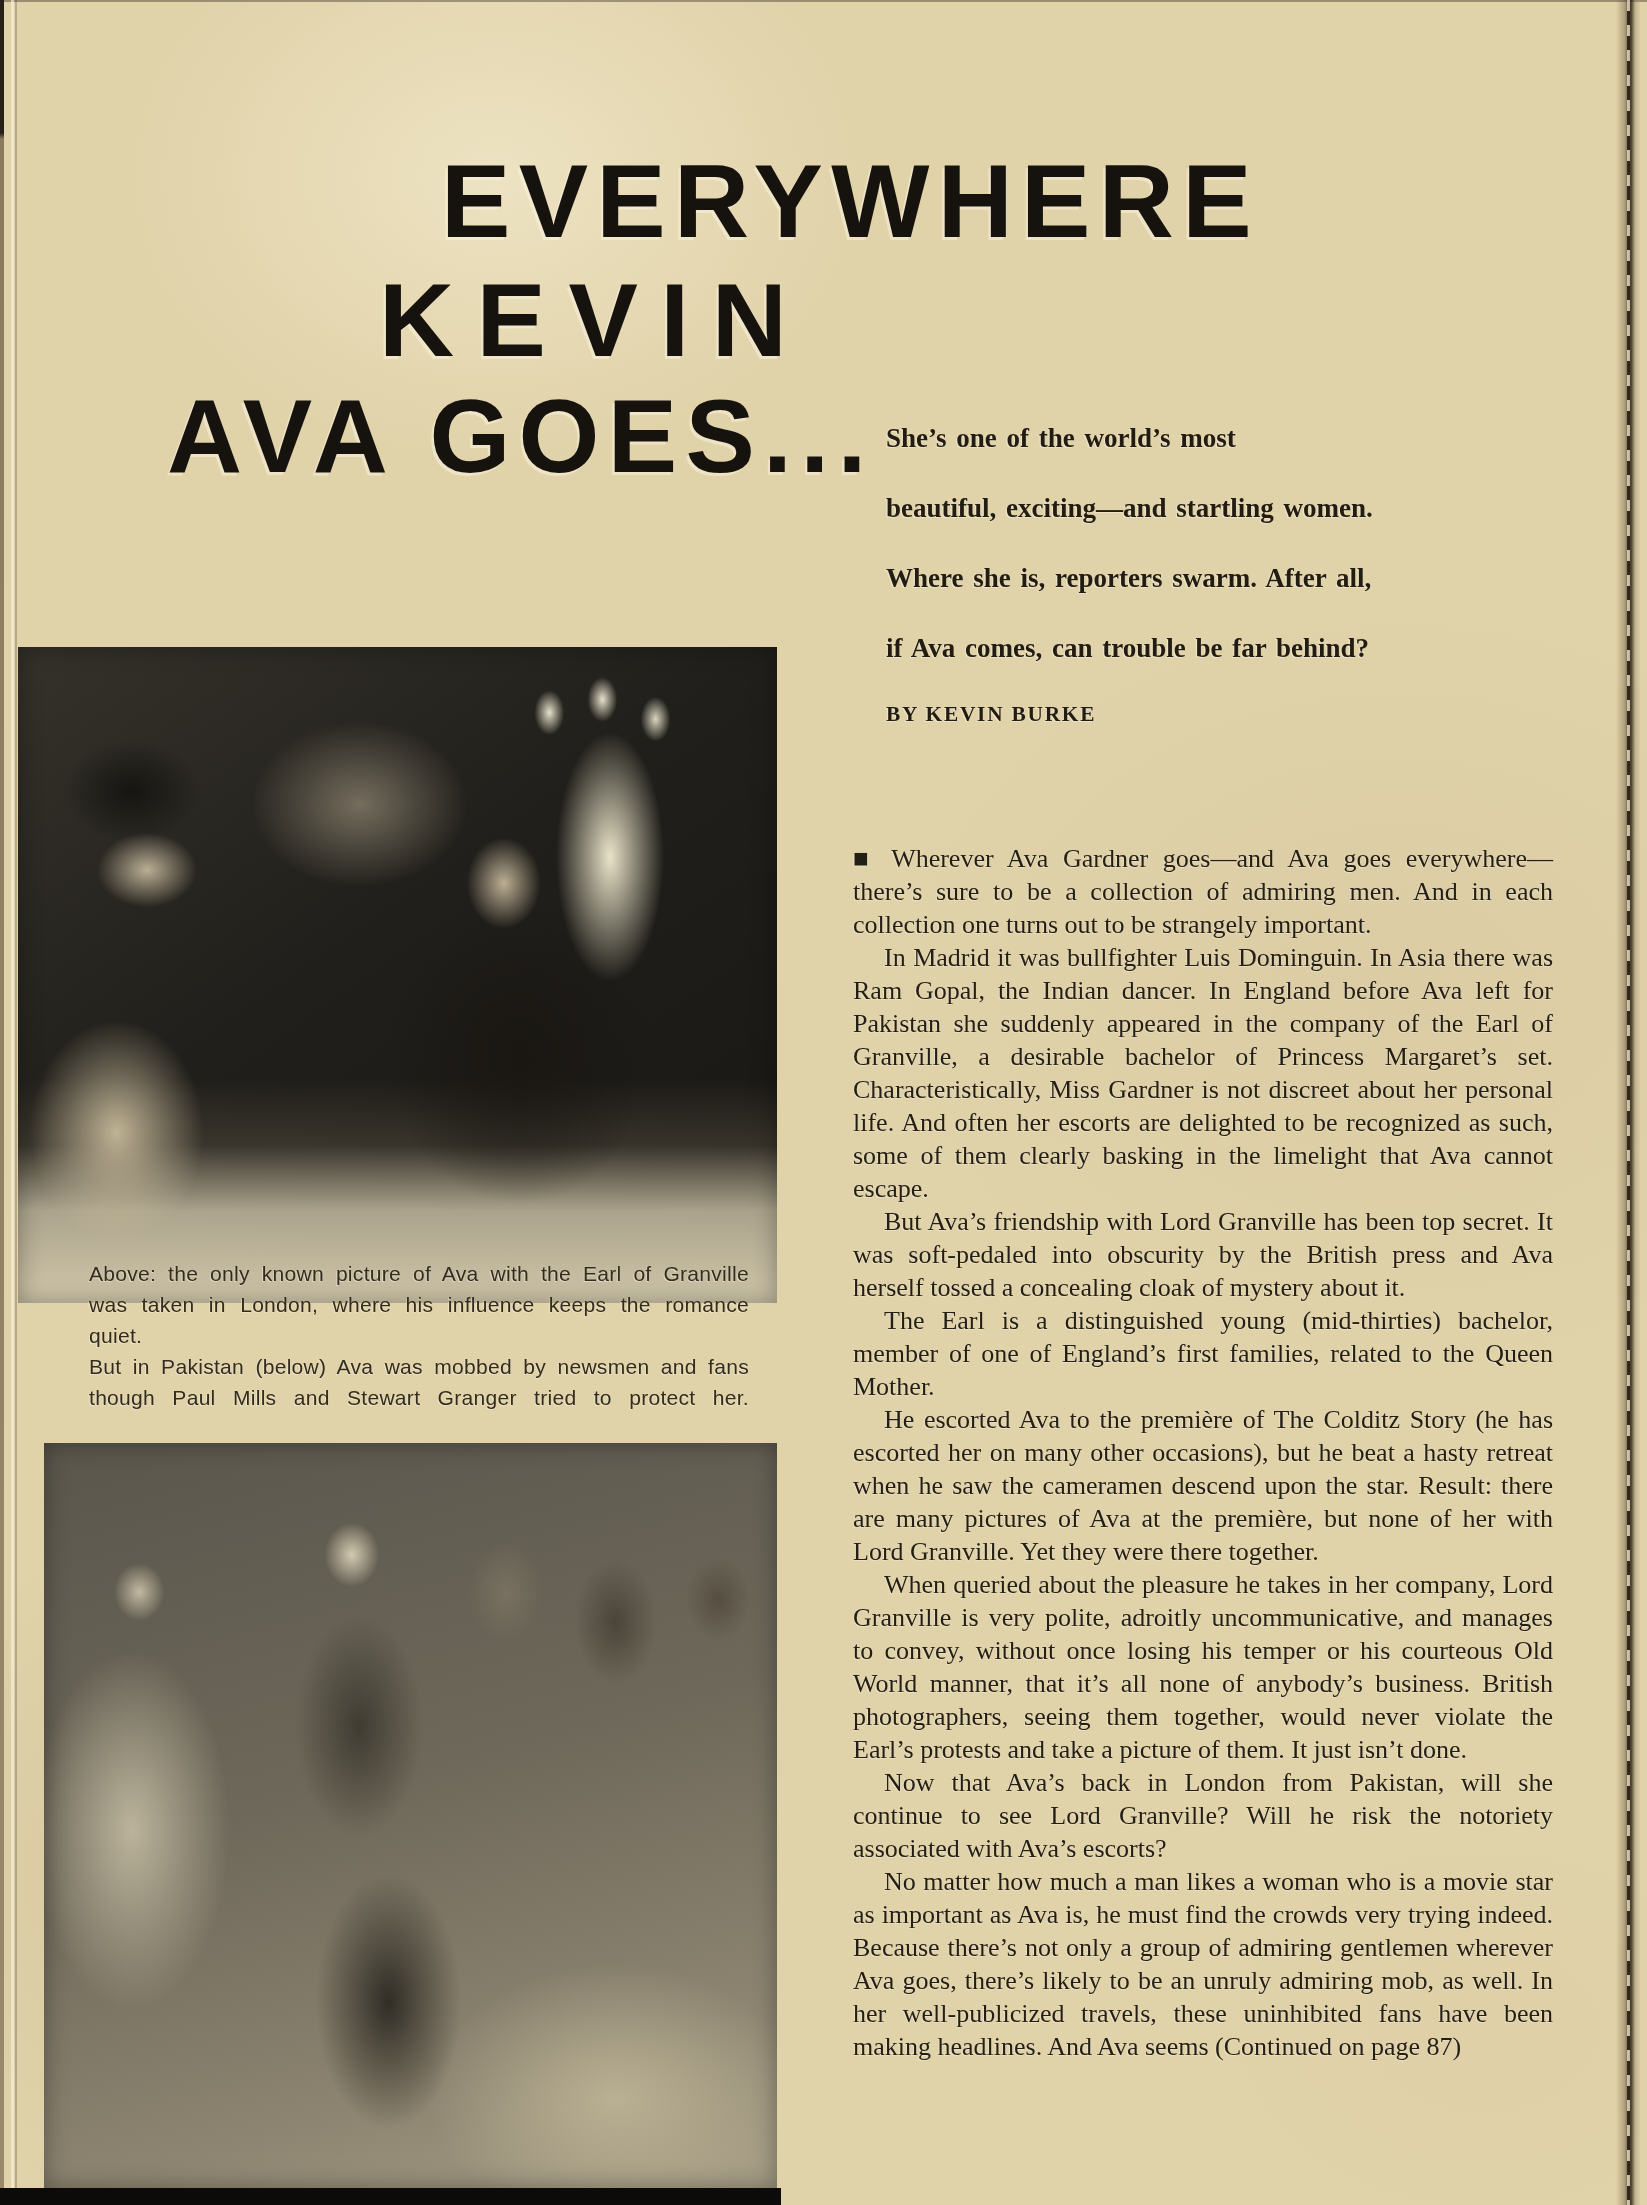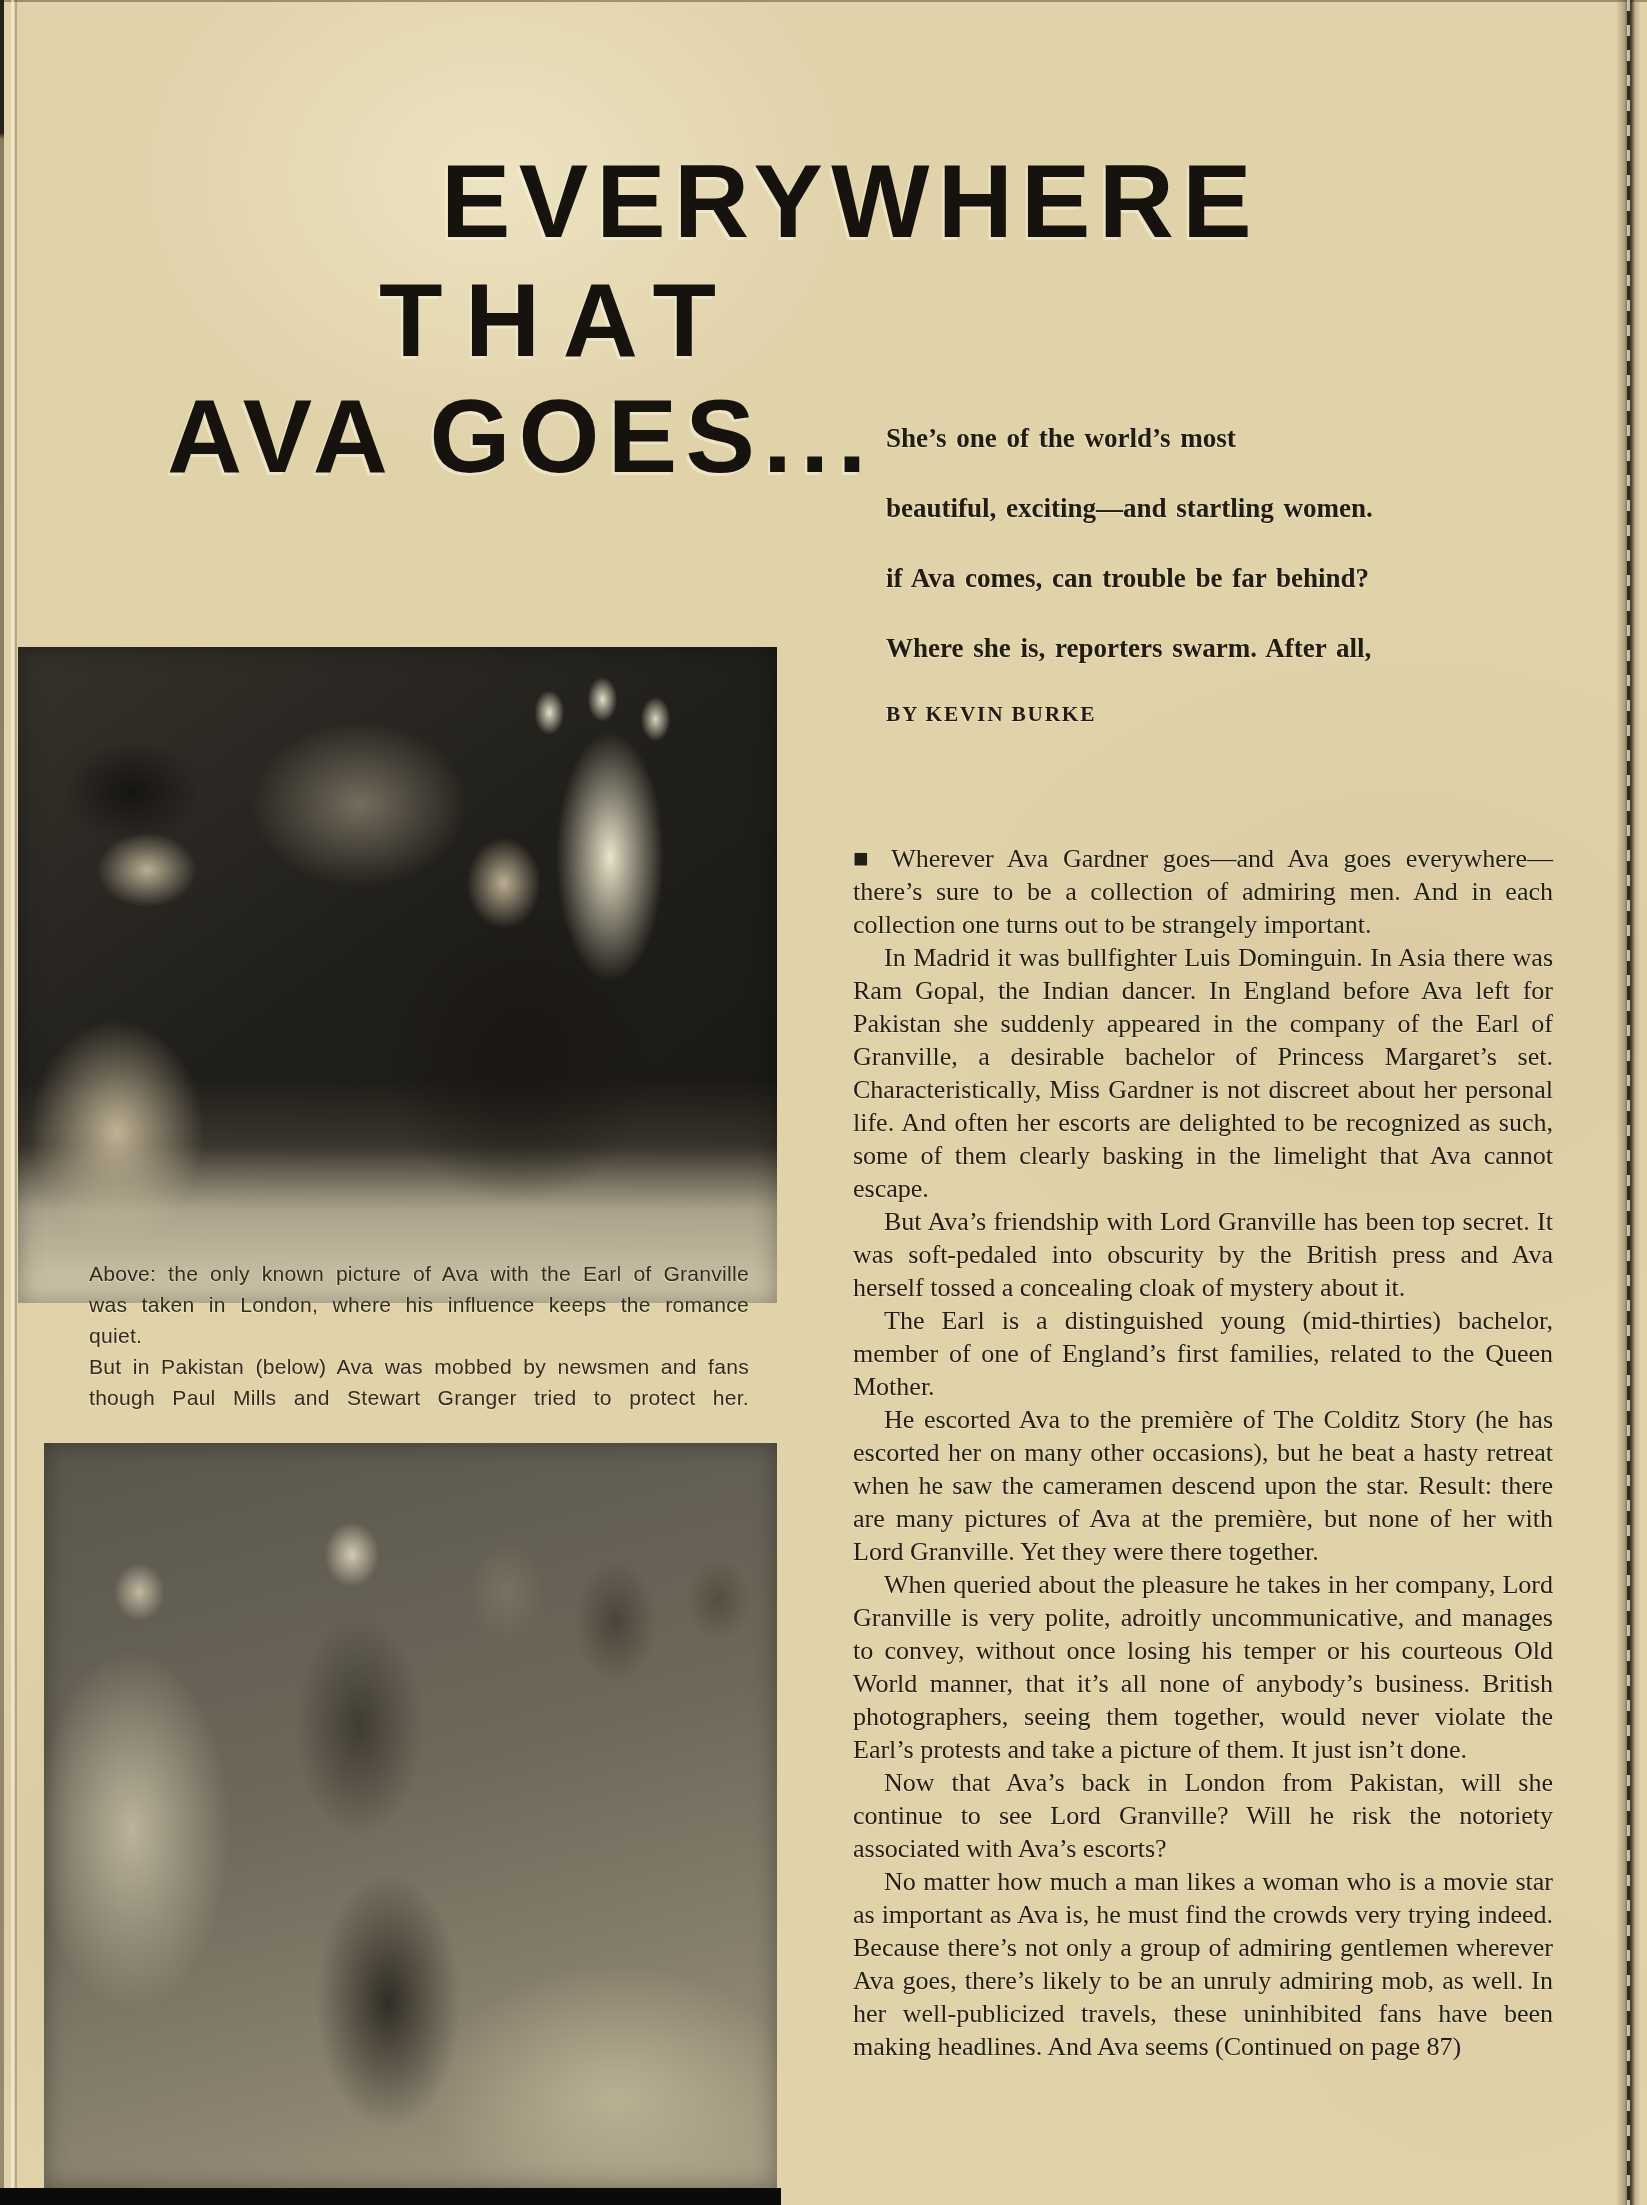--- a/index.html
+++ b/index.html
@@ -91,28 +91,28 @@
 <div class="page">
 
   <div class="edge-top"></div>
   <div class="edge-left-hairline"></div>
   <div class="edge-left-fold"></div>
   <div class="edge-left-shadow"></div>
   <div class="binding"></div>
   <div class="binding-stitches"></div>
 
   <div class="title-line" id="title-0">EVERYWHERE</div>
-  <div class="title-line" id="title-1">THAT</div>
+  <div class="title-line" id="title-1">KEVIN</div>
   <div class="title-line" id="title-2">AVA GOES...</div>
 
   <div class="intro">
     <p class="intro-line">She’s one of the world’s most</p>
     <p class="intro-line">beautiful, exciting—and startling women.</p>
+    <p class="intro-line">Where she is, reporters swarm.  After all,</p>
     <p class="intro-line">if Ava comes, can trouble be far behind?</p>
-    <p class="intro-line">Where she is, reporters swarm.  After all,</p>
     <p class="byline">BY KEVIN BURKE</p>
   </div>
 
   <div class="photo photo-1"></div>
 
   <div class="caption">
     <p class="cap-line">Above: the only known picture of Ava with the Earl of Granville</p>
     <p class="cap-line">was taken in London, where his influence keeps the romance quiet.</p>
     <p class="cap-line">But in Pakistan (below) Ava was mobbed by newsmen and fans</p>
     <p class="cap-line">though Paul Mills and Stewart Granger tried to protect her.</p>

